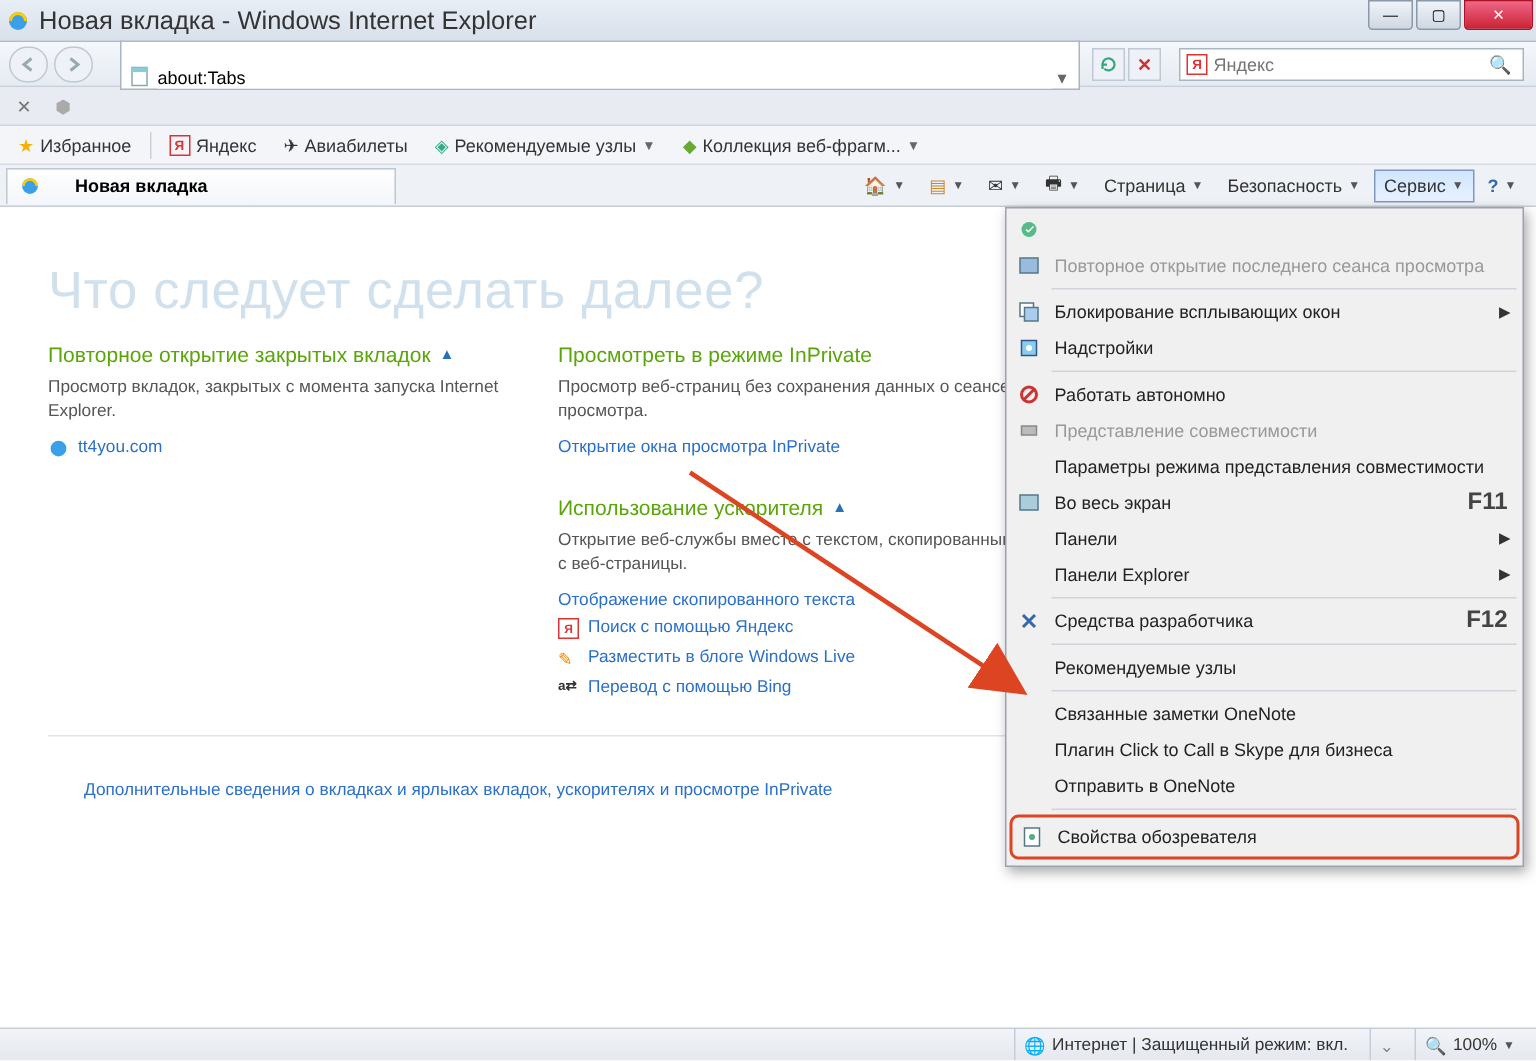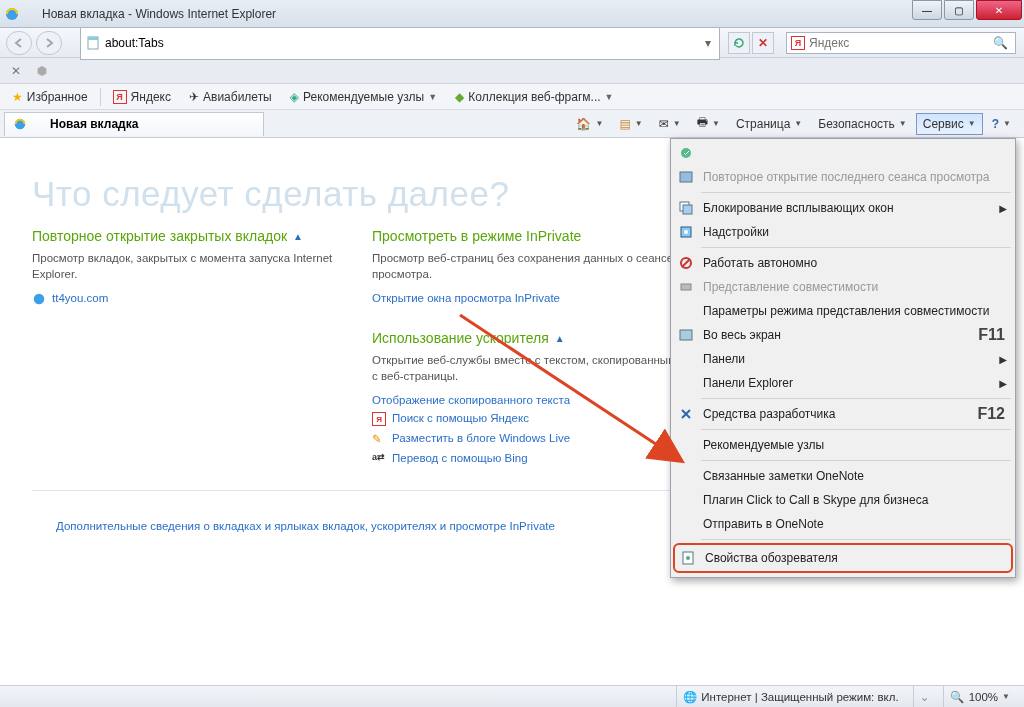--- a/index.html
+++ b/index.html
@@ -1,32 +1,32 @@
 <!DOCTYPE html>
 <html><head>
 <meta charset="utf-8">
 <style>
 * { margin: 0; padding: 0; box-sizing: border-box; font-family: "Segoe UI", Tahoma, sans-serif; }
 body { background: #fff; width: 1024px; height: 707px; overflow: hidden; position: relative; font-size: 12px; }
 
 
 .titlebar { height: 28px; background: linear-gradient(to bottom, #e8eef5 0%, #d8e0eb 100%); border-bottom: 1px solid #b0bac5; display: flex; align-items: center; padding: 0 4px; position: relative; }
 .titlebar .ie-icon { width: 16px; height: 16px; margin-right: 6px; }
-.titlebar .title { color: #333; font-size: 12px; flex: 0 0 auto; margin-left: 16px; }
+.titlebar .title { color: #333; font-size: 17px; flex: 0 0 auto; }
 .titlebar .spacer { flex: 1; }
 .window-controls { display: flex; gap: 2px; position: absolute; right: 2px; top: 0; }
 .win-btn { width: 30px; height: 20px; border: 1px solid #8a98a8; border-radius: 0 0 3px 3px; display: flex; align-items: center; justify-content: center; font-size: 10px; cursor: pointer; }
 .win-btn.min { background: linear-gradient(to bottom,#f0f4fa,#cfd7e2); }
 .win-btn.max { background: linear-gradient(to bottom,#f0f4fa,#cfd7e2); }
 .win-btn.close { background: linear-gradient(to bottom,#e68,#c23); color:#fff; border-color:#a12; width:46px; }
 
 
 .navrow { height: 30px; background: linear-gradient(to bottom,#f4f7fb,#e6ebf2); border-bottom:1px solid #c8cfda; display:flex; align-items:center; padding:0 6px; gap:4px; }
 .navbtn { width:26px; height:24px; border:1px solid #c0c8d4; border-radius:12px; background:#eef2f8; display:flex; align-items:center; justify-content:center; color:#888; cursor:pointer; }
-.addr { flex:1; max-width:640px; height:34px; border:1px solid #aab5c2; background:#fff; display:flex; align-items:center; padding:0 4px; }
+.addr { flex:1; max-width:640px; height:34px; border:1px solid #aab5c2; background:#fff; display:flex; align-items:flex-end; padding:0 4px; }
 .addr .pg-icon {width:16px;height:16px; margin-right:4px;}
 .addr input { border:none; outline:none; flex:1; font-size:12px; }
 .addr .dd { color:#666; padding:0 4px; cursor:pointer; }
 .ref-stop { display:flex; gap:2px; margin-left:4px; }
 .rs-btn { width:22px; height:22px; border:1px solid #c0c8d4; background:#eef2f8; display:flex; align-items:center; justify-content:center; color:#555; cursor:pointer; }
 .search { width:230px; height:22px; border:1px solid #aab5c2; background:#fff; display:flex; align-items:center; padding:0 4px; margin-left:8px; }
 .search input { border:none; outline:none; flex:1; font-size:12px; }
 
 
 .tabstrip { height: 26px; background:#e8ecf2; border-bottom:1px solid #cfd4dc; display:flex; align-items:center; padding:0 6px; gap:6px; }

